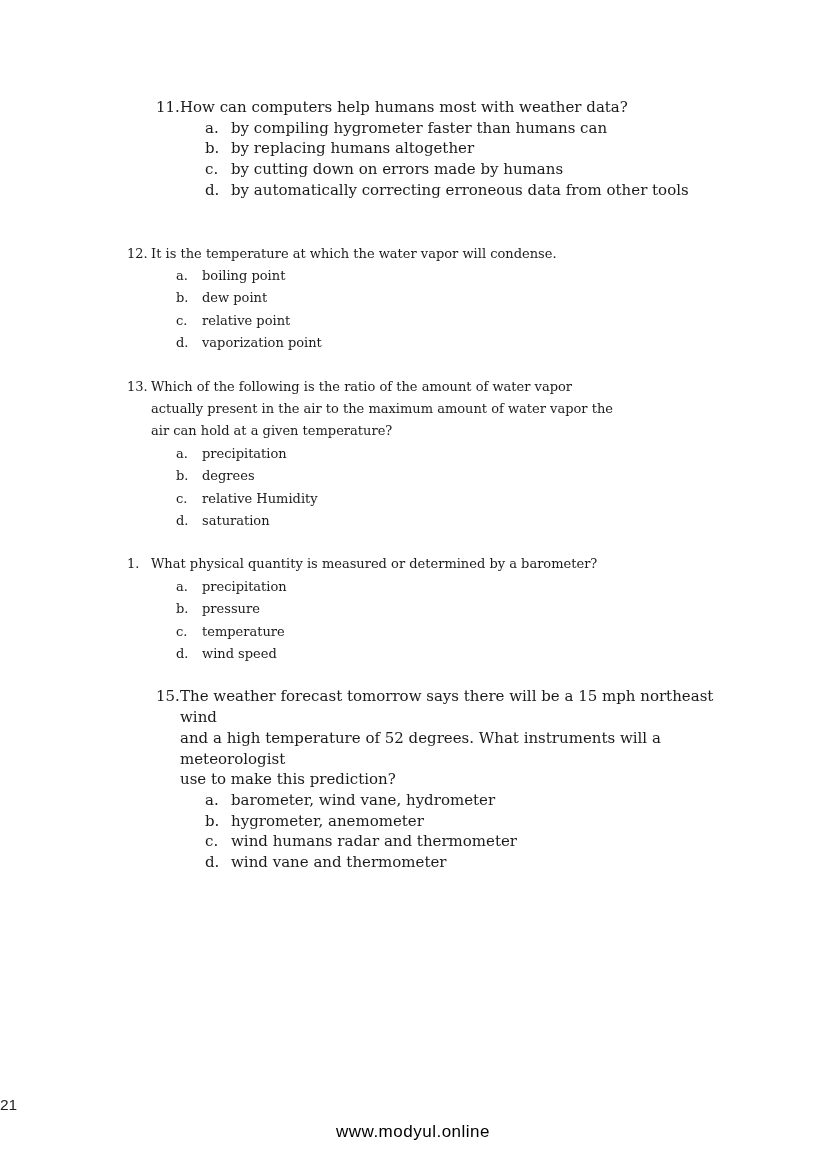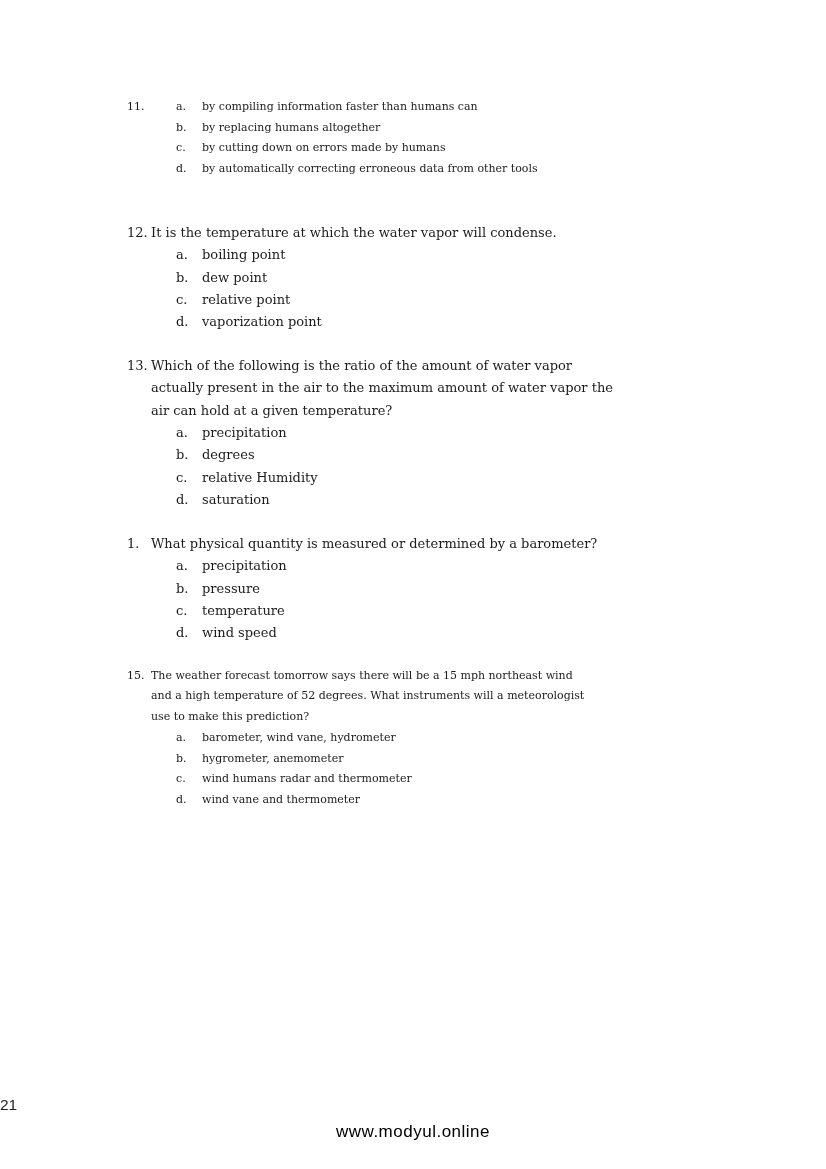--- a/index.html
+++ b/index.html
@@ -13,21 +13,21 @@
     overflow: hidden;
   }
   .content {
     position: absolute;
     top: 97px;
     left: 127px;
     width: 616px;
   }
   .question { margin: 0 0 21px 0; }
   .question.gap-large { margin-bottom: 42px; }
-  .size-a { font-size: 11px; line-height: 20.7px; }
+  .size-a { font-size: 15px; line-height: 20.7px; margin-left: 29px; }
   .size-b { font-size: 13px;   line-height: 22.4px; }
   .qhead { position: relative; padding-left: 24px; }
   .qnum  { position: absolute; left: 0; top: 0; }
   .qtext { white-space: pre-wrap; }
   .options { padding-left: 24px; }
   .option { display: flex; margin-left: 25px; }
   .olet { width: 26px; flex-shrink: 0; }
   .otext { flex: 1; }
   .page-number {
     position: absolute;
@@ -51,25 +51,26 @@
   }
 </style>
 </head>
 <body>
 
 <div class="content">
 
   <div class="question size-a gap-large">
     <div class="qhead">
       <span class="qnum">11.</span>
+      <span class="qtext">How can computers help humans most with weather data?</span>
     </div>
     <div class="options">
       <div class="option">
         <span class="olet">a.</span>
-        <span class="otext">by compiling information faster than humans can</span>
+        <span class="otext">by compiling hygrometer faster than humans can</span>
       </div>
       <div class="option">
         <span class="olet">b.</span>
         <span class="otext">by replacing humans altogether</span>
       </div>
       <div class="option">
         <span class="olet">c.</span>
         <span class="otext">by cutting down on errors made by humans</span>
       </div>
       <div class="option">

